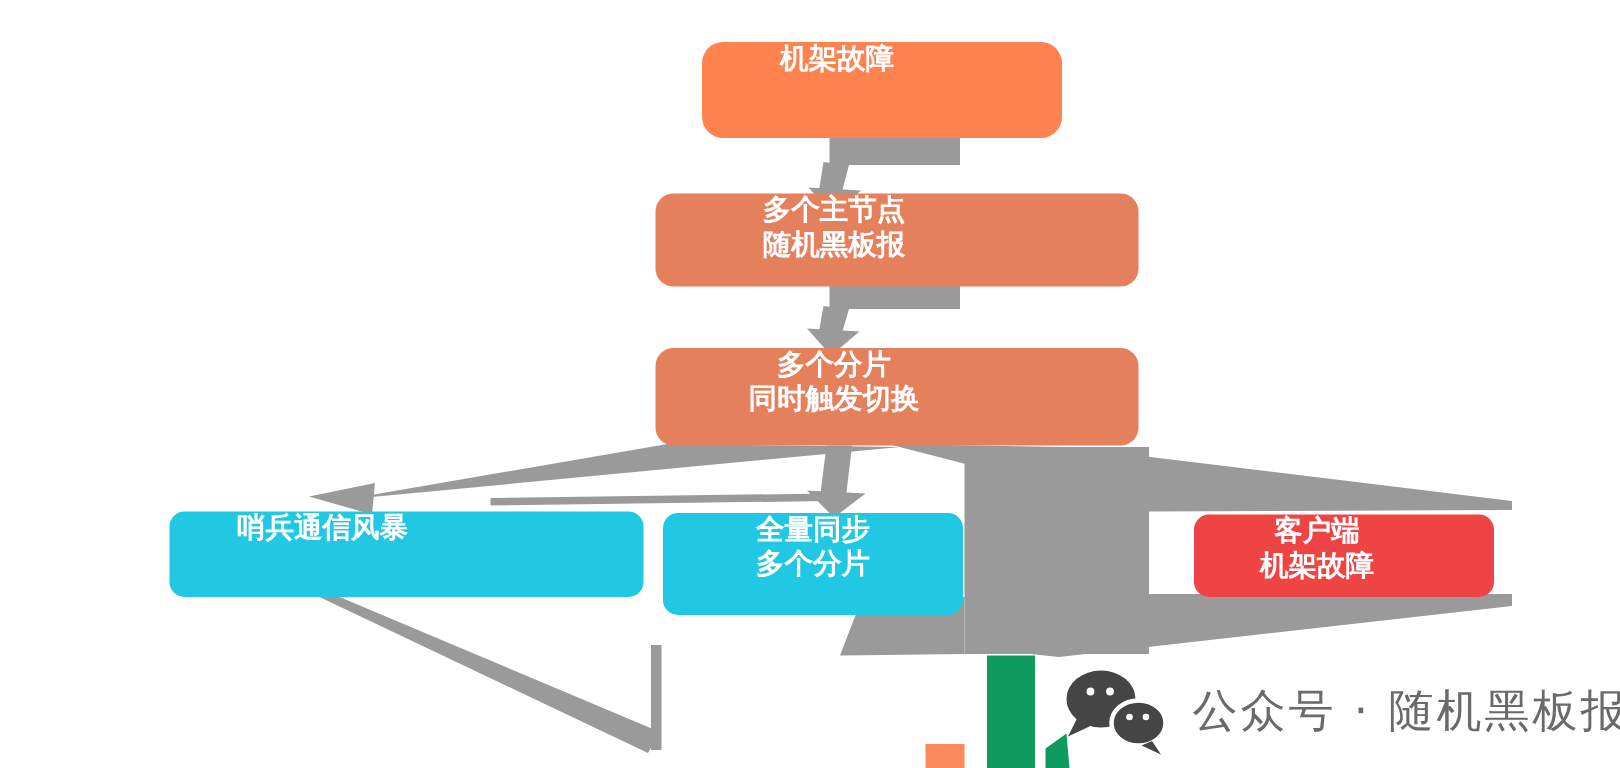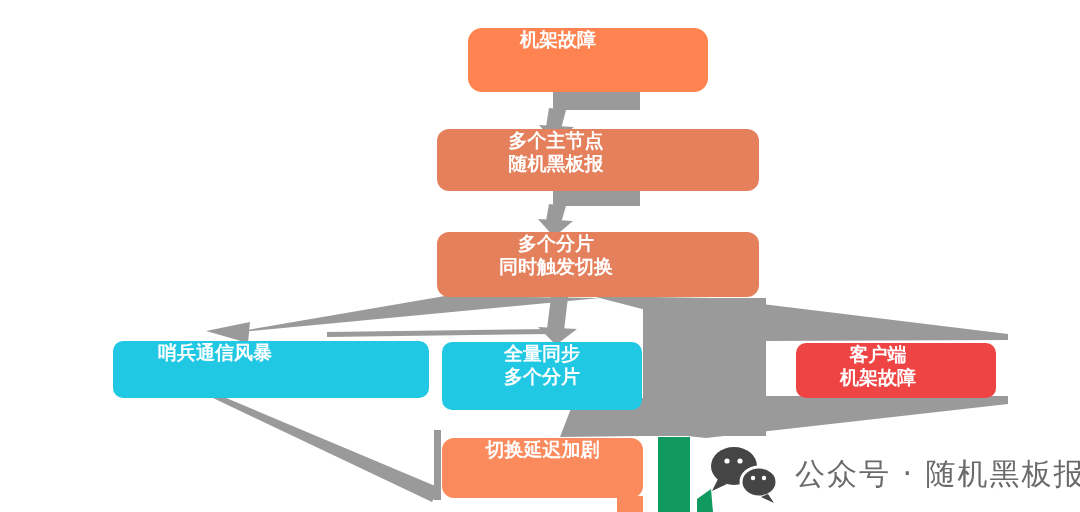--- a/index.html
+++ b/index.html
@@ -102,23 +102,20 @@
     </span>
   </div>
 
   <div class="node r10" style="left: 796px; top: 343px; width: 200px; height: 55px; background: #ef4444;">
     <span class="shift-xs">
       <span>客户端</span><br>
       <span>机架故障</span>
     </span>
   </div>
 
-  <div class="node r12" style="left: 442px; top: 438px; width: 201px; height: 60px; background: rgb(251, 139, 92);">
-    <span>切换延迟加剧</span>
-  </div>
 
   <div class="watermark">
     <svg width="76" height="60" viewBox="0 0 76 60">
       <g fill="#454545">
         <ellipse cx="29" cy="22" rx="23" ry="19"></ellipse>
         <polygon points="13,35 7,47 22,40"></polygon>
       </g>
       <circle cx="22" cy="17" r="2.6" fill="#ffffff"></circle>
       <circle cx="35" cy="17" r="2.6" fill="#ffffff"></circle>
       <g fill="#454545">

